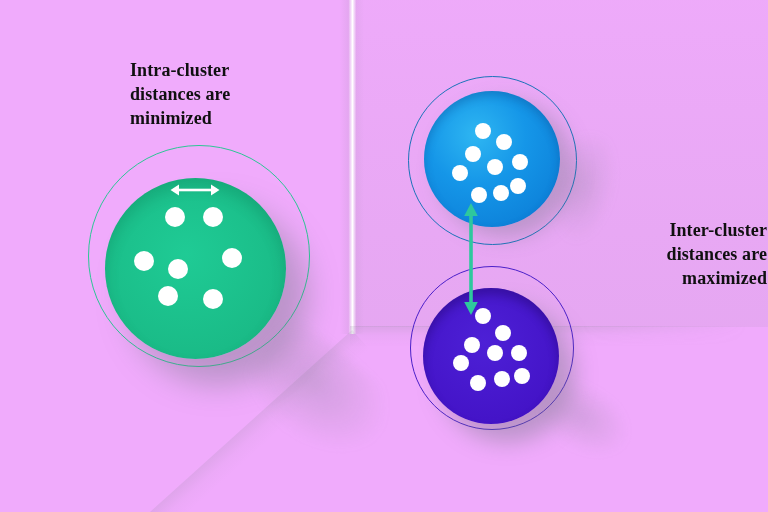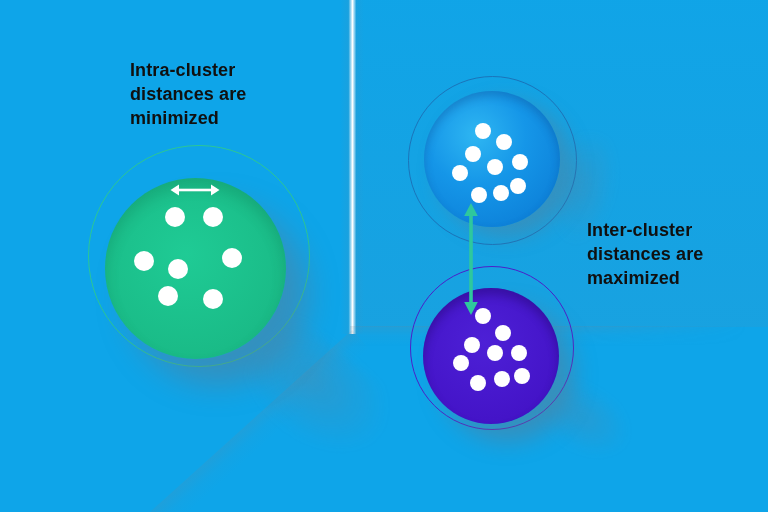--- a/index.html
+++ b/index.html
@@ -1,19 +1,19 @@
 <!DOCTYPE html>
 <html><head>
 <meta charset="utf-8">
 <style>
   html,body { margin:0; padding:0; background:#ffffff; }
   .canvas {
     position:relative; width:768px; height:512px; overflow:hidden;
-    background:#0ea5e9;
-    font-family:Liberation Sans, sans-serif;
+    background:#f0abfc;
+    font-family:Liberation Serif, serif;
   }
   .canvas * { position:absolute; box-sizing:border-box; }
 
   
   .wall-right {
     left:352px; top:0; width:416px; height:327px;
     background:linear-gradient(180deg, rgba(125,128,138,0.02) 0%, rgba(125,128,138,0.09) 100%);
   }
   .crease-v {
     left:340px; top:0; width:24px; height:334px;
@@ -156,18 +156,18 @@
 
   <svg class="arrow-v" viewBox="0 0 18 112" style="color: rgb(46, 200, 157);">
     <rect x="7.2" y="10" width="3.6" height="92" fill="currentColor"></rect>
     <polygon points="9,0 2.2,13 15.8,13" fill="currentColor"></polygon>
     <polygon points="9,112 2.2,99 15.8,99" fill="currentColor"></polygon>
   </svg>
 
   <div class="label label-intra" style="color: rgb(16, 16, 16);">Intra-cluster
 distances are
 minimized</div>
-  <div class="label label-inter" style="color: rgb(16, 16, 16);">Inter-cluster
+  <div class="label label-inter" style="color: rgb(16, 16, 16); text-align: right;">Inter-cluster
 distances are
 maximized</div>
 
 
 </div>
 
 </body></html>

